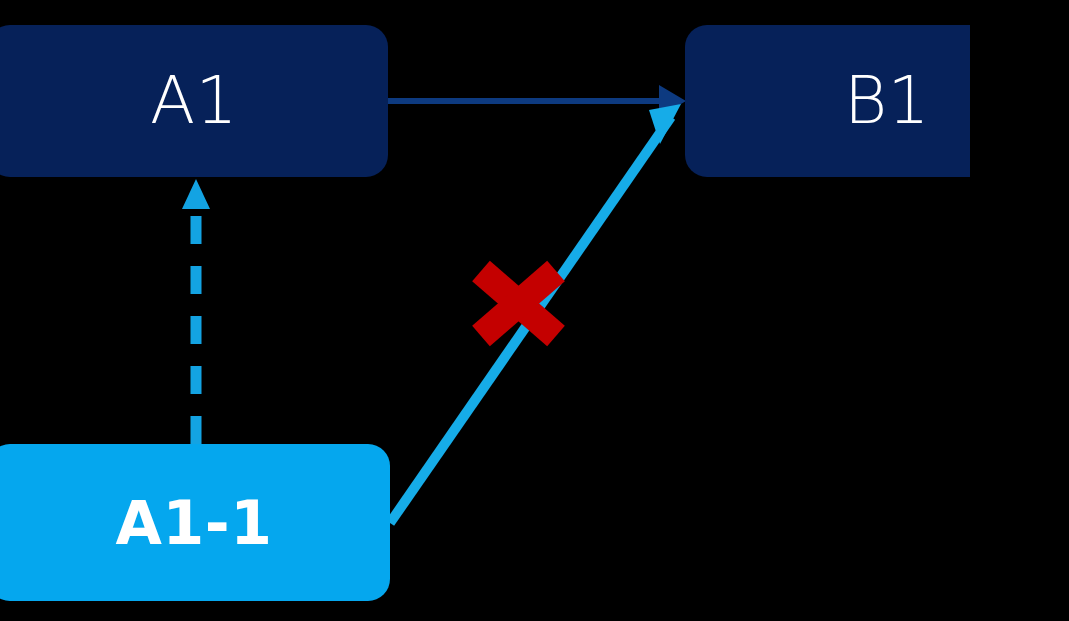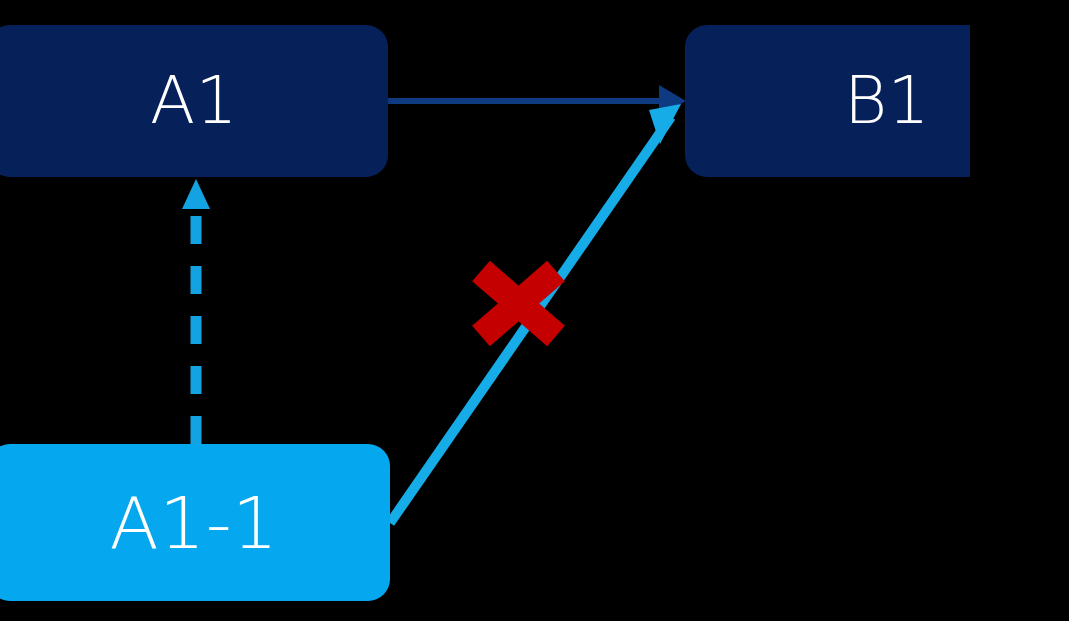--- a/index.html
+++ b/index.html
@@ -50,22 +50,23 @@
     width: 402px;
     height: 157px;
     background: #05a7ee;
   }
   #node-a1 .node-label,
   #node-b1 .node-label {
     font-size: 66px;
     transform: translateX(6px);
   }
   #node-a1-1 .node-label {
-    font-size: 72px;
+    font-size: 60px;
     transform: translateX(5px);
+    font-weight: bold;
   }
   #edge-layer {
     position: absolute;
     left: 0;
     top: 0;
     width: 1069px;
     height: 621px;
     pointer-events: none;
   }
 </style>

